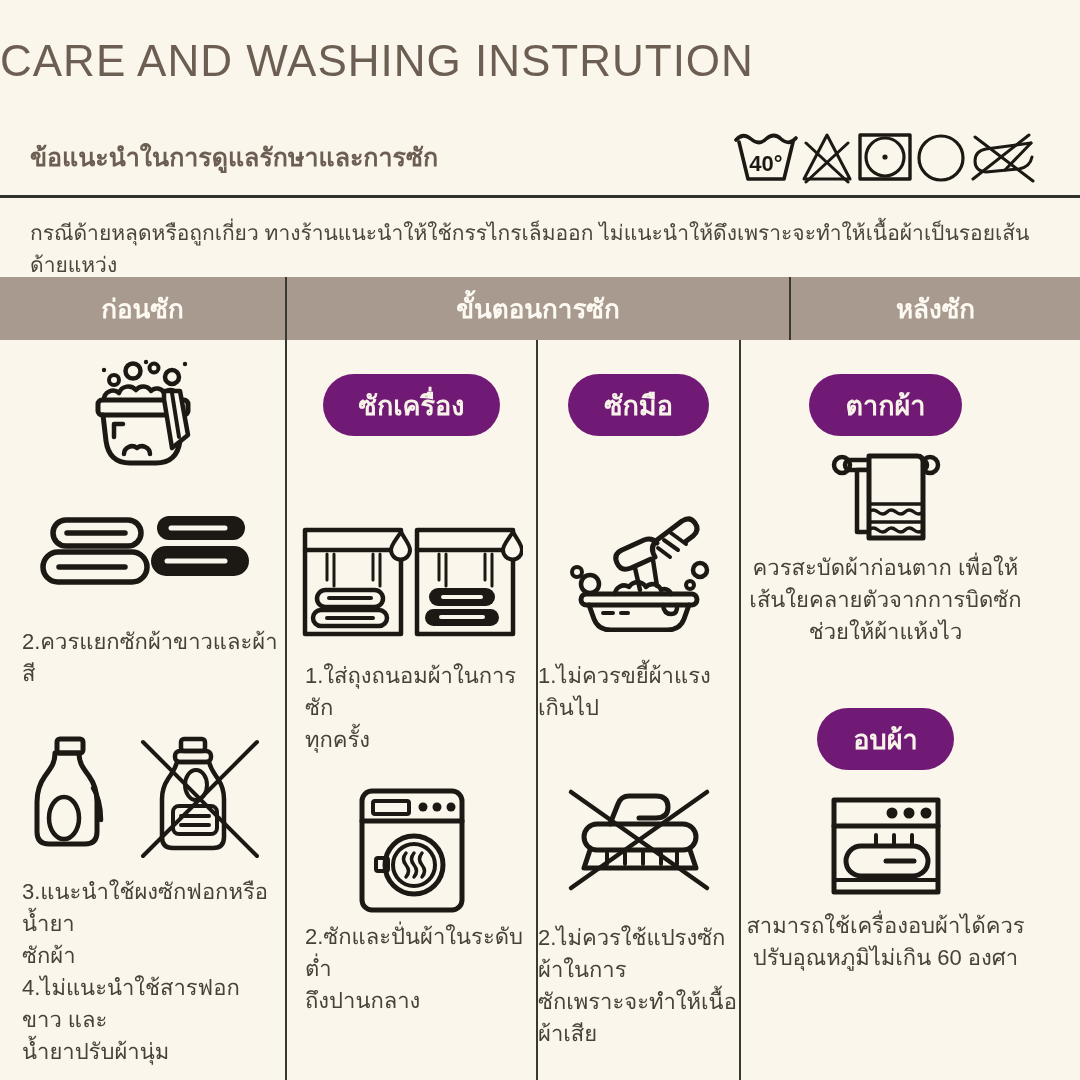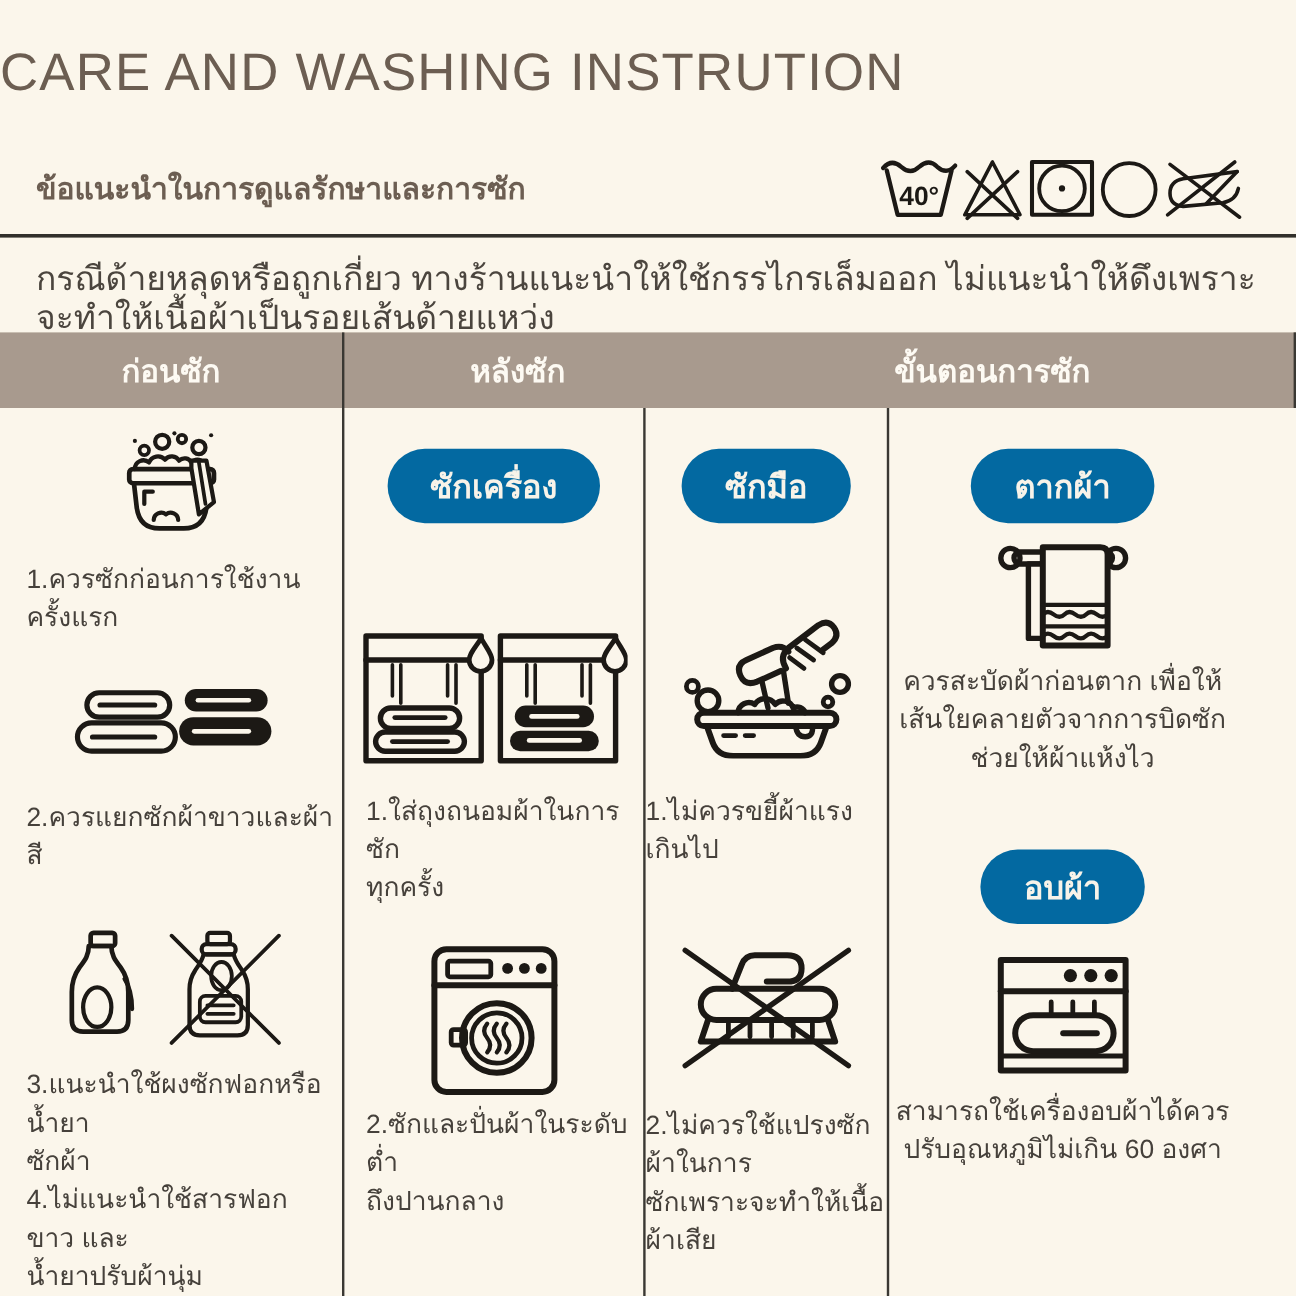--- a/index.html
+++ b/index.html
@@ -24,21 +24,21 @@
   .subtitle{
     font-size:25px;font-weight:700;color:#6C5E52;
   }
   .csyms{display:flex;align-items:center;}
   .rule{
     position:absolute;top:195px;left:0;width:100%;height:3px;
     background:#32302B;
   }
   .notice{
     position:absolute;top:217px;left:30px;right:16px;
-    font-size:28px;color:#4B453E;line-height:32px;
+    font-size:21px;color:#4B453E;line-height:32px;
   }
   .band{
     position:absolute;top:277px;left:0;width:1080px;height:63px;
     background:#A89A8E;display:flex;
   }
   .band-cell{
     box-sizing:border-box;
     display:flex;align-items:center;justify-content:center;
     font-size:26px;font-weight:700;color:#FDFAF3;
   }
@@ -52,21 +52,21 @@
   .col{
     box-sizing:border-box;
     display:flex;flex-direction:column;align-items:center;
   }
   .c1{width:287px;border-right:2px solid #3A3833;}
   .c2{width:251px;border-right:2px solid #3A3833;}
   .c3{width:203px;border-right:2px solid #3A3833;}
   .c4{width:289px;}
   .pill{
     display:flex;align-items:center;justify-content:center;
-    background:#0369a1;color:#F8F3E9;
+    background:#701a75;color:#F8F3E9;
     font-size:27px;font-weight:700;
     border-radius:33px;
     height:62px;padding:0 36px;
     margin-top:34px;
   }
   .t{
     font-size:22px;line-height:32px;color:#46413B;
     white-space:pre-line;
   }
   .tl{align-self:flex-start;text-align:left;}
@@ -112,22 +112,22 @@
       </svg>
     </div>
   </div>
 
   <div class="rule"></div>
 
   <div class="notice">กรณีด้ายหลุดหรือถูกเกี่ยว ทางร้านแนะนำให้ใช้กรรไกรเล็มออก ไม่แนะนำให้ดึงเพราะจะทำให้เนื้อผ้าเป็นรอยเส้นด้ายแหว่ง</div>
 
   <div class="band">
     <div class="band-cell bc1">ก่อนซัก</div>
+    <div class="band-cell bc2">ขั้นตอนการซัก</div>
     <div class="band-cell bc3">หลังซัก</div>
-    <div class="band-cell bc2">ขั้นตอนการซัก</div>
   </div>
 
   <div class="content">
 
     <div class="col c1">
       <svg class="icon" width="118" height="114" viewBox="0 0 118 114" style="margin-top:18px">
         <circle cx="30" cy="22" r="5" stroke-width="4"></circle>
         <circle cx="49" cy="13" r="7.5" stroke-width="4.5"></circle>
         <circle cx="70" cy="10" r="4.5" stroke-width="4"></circle>
         <circle cx="88" cy="19" r="7" stroke-width="4.5"></circle>
@@ -135,21 +135,20 @@
         <circle class="f" cx="62" cy="4" r="2.2"></circle>
         <circle class="f" cx="101" cy="6" r="2.2"></circle>
         <path d="M20,42 a9,9 0 0 1 15,-7 a10,10 0 0 1 17,-3 a9,9 0 0 1 15,1 a8,8 0 0 1 13,2 a8,8 0 0 1 14,7" stroke-width="4.5"></path>
         <rect x="14" y="42" width="90" height="15" rx="4" stroke-width="5"></rect>
         <path d="M19,57 l3,26 q3,22 24,22 h26 q21,0 24,-22 l3,-26" stroke-width="5"></path>
         <path class="bgf" d="M80,33 h16 l8,44 -16,13 -8,-49 z" stroke-width="4.5"></path>
         <path d="M88,35 l7,44" stroke-width="4"></path>
         <path d="M40,96 a8,8 0 0 1 13,-6 a8,8 0 0 1 13,6" stroke-width="4.5"></path>
         <path d="M30,66 v13 M30,66 h9" stroke-width="4.5"></path>
       </svg>
-      <div class="t tl" style="margin-top:20px;padding-left:22px">1.ควรซักก่อนการใช้งานครั้งแรก</div>
       <svg class="icon" width="212" height="96" viewBox="0 0 212 96" style="margin-top:40px">
         <rect x="16" y="8" width="88" height="26" rx="13" stroke-width="5.5"></rect>
         <path d="M30,21 h58" stroke-width="5.5"></path>
         <rect x="6" y="40" width="104" height="30" rx="15" stroke-width="5.5"></rect>
         <path d="M22,55 h66" stroke-width="5.5"></path>
         <rect class="f" x="120" y="4" width="88" height="24" rx="12"></rect>
         <path class="wl" d="M134,16 h54" stroke-width="5"></path>
         <rect class="f" x="114" y="34" width="98" height="30" rx="15"></rect>
         <path class="wl" d="M130,49 h58" stroke-width="5"></path>
       </svg>

